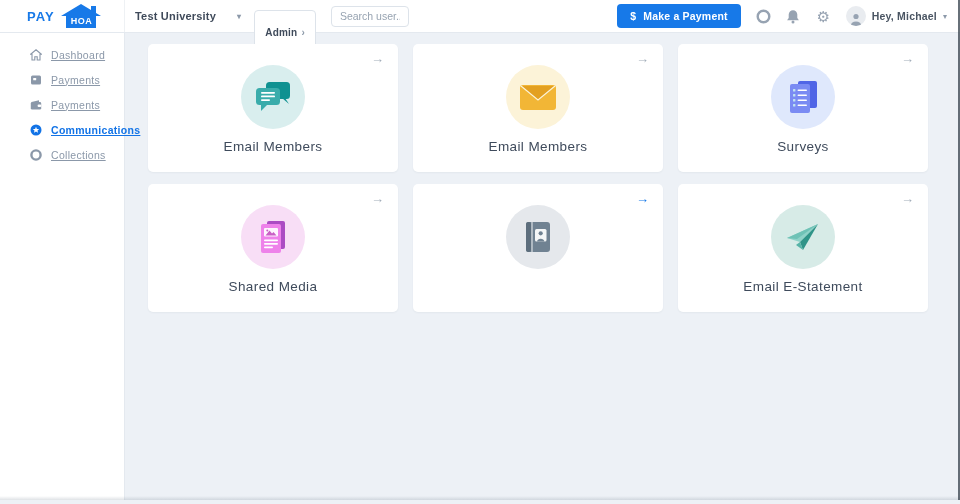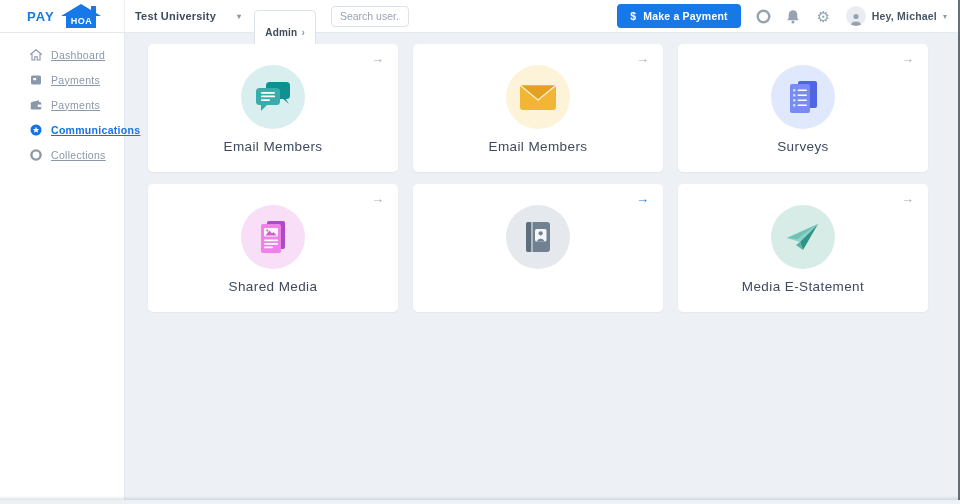--- a/index.html
+++ b/index.html
@@ -256,19 +256,19 @@
         <div class="card">
           <span class="card-arrow">→</span>
           <span class="card-circle cc-mint">
             <svg width="36" height="30" viewBox="0 0 36 30">
               <polygon points="2,16 33,2 15,20" fill="#8ed2c8"></polygon>
               <polygon points="33,2 15,20 18,28" fill="#2f9488"></polygon>
               <polygon points="15,20 18,28 11,23" fill="#57b3a7"></polygon>
               <polygon points="2,16 33,2 12,17" fill="#6fc2b6"></polygon>
             </svg>
           </span>
-          <div class="card-label">Media E-Statement</div>
+          <div class="card-label">Email E-Statement</div>
         </div>
 
       </div>
     </main>
   </div>
 </div>
 
 </body></html>

